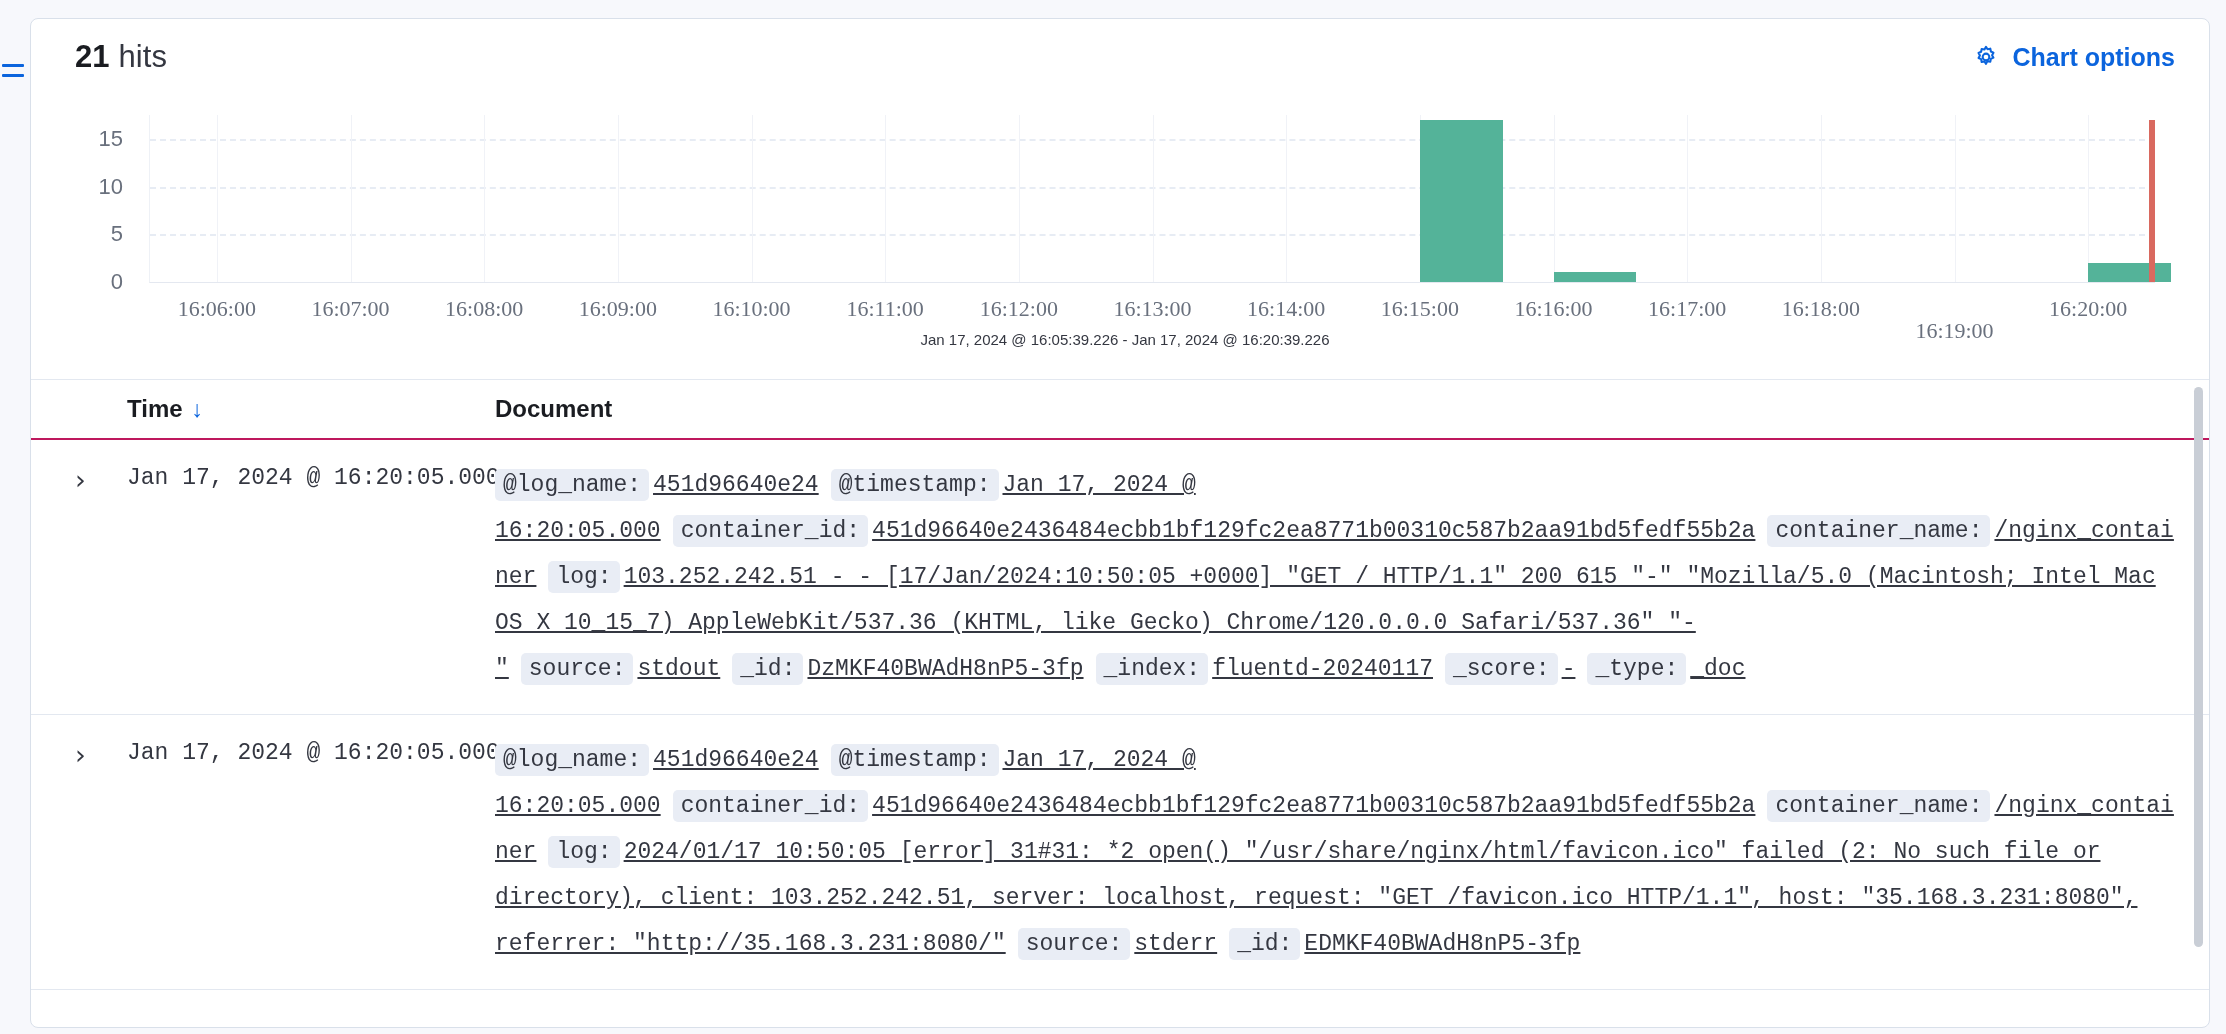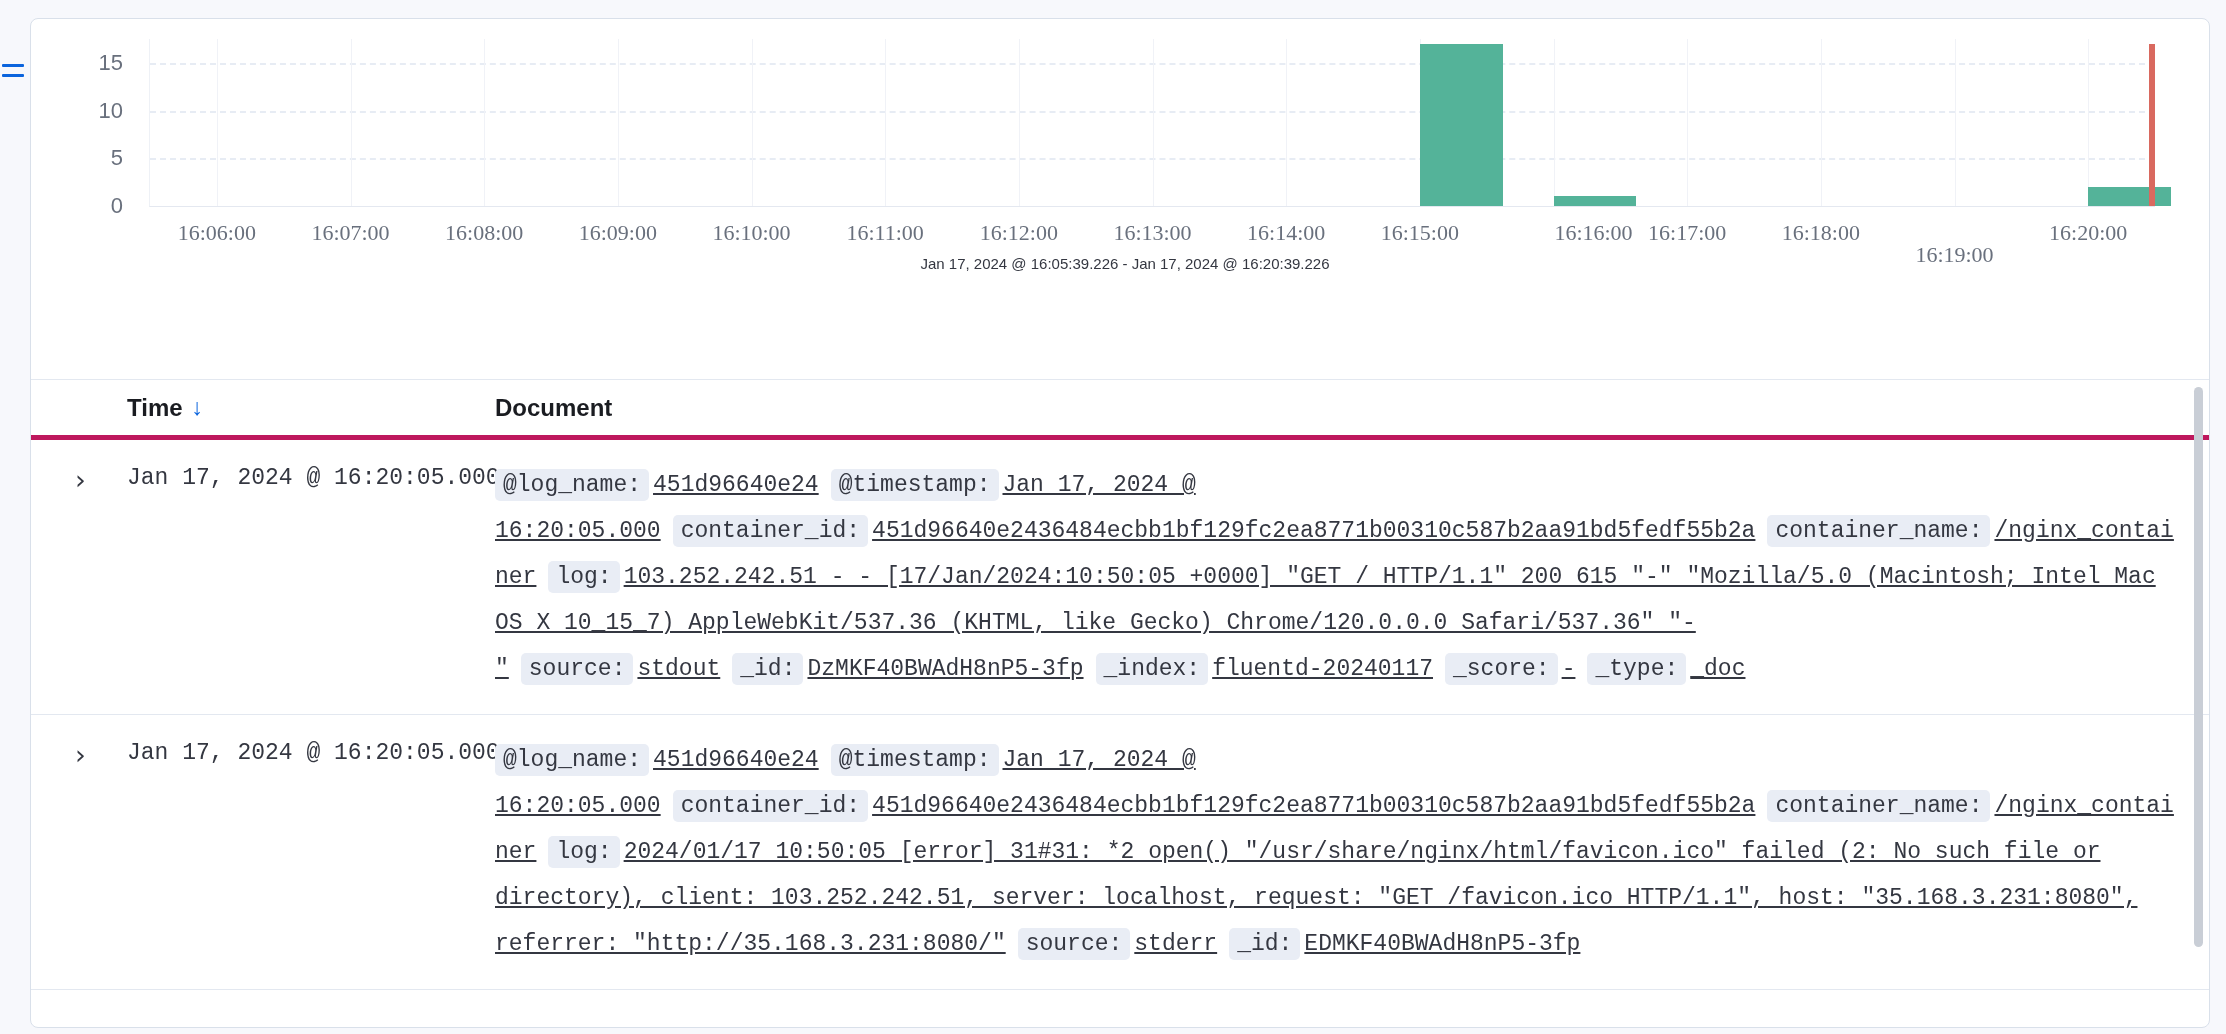--- a/index.html
+++ b/index.html
@@ -101,21 +101,21 @@
   
   .table {
     position: absolute; left: 0; right: 0; top: 360px; bottom: 0;
     border-top: 1px solid #e3e8f0;
     overflow: hidden;
   }
   .thead {
     display: flex; align-items: center;
     height: 60px;
     padding-left: 44px;
-    border-bottom: 5px solid #be185d;
+    border-bottom: 2px solid #be185d;
     background: #fff;
   }
   .th {
     font-size: 24px; font-weight: 700; color: #1a1c21;
     display: flex; align-items: center; gap: 9px;
   }
   .th-time { width: 420px; padding-left: 52px; }
   .sort-arrow { color: #0b64dd; font-size: 23px; font-weight: 400; line-height: 1;}
 
   .row {
@@ -169,20 +169,32 @@
 
 <div class="page">
 
   <div class="left-rail">
     <span></span>
     <span></span>
   </div>
 
   <div class="panel">
 
+    <div class="panel-header">
+      <div class="hits">
+        <b>21</b><span class="unit">&nbsp;</span><span class="unit">hits</span>
+      </div>
+      <div class="chart-options">
+        <svg class="gear" viewBox="0 0 24 24" fill="none" stroke="#0b64dd" stroke-width="1.9">
+          <circle cx="12" cy="12" r="3.1"></circle>
+          <path d="M12 2.6l1.4 2.2 2.6-.5.5 2.6 2.4 1.1-1.3 2.3 1.3 2.3-2.4 1.1-.5 2.6-2.6-.5L12 18.3l-1.4-2.2-2.6.5-.5-2.6-2.4-1.1 1.3-2.3-1.3-2.3 2.4-1.1.5-2.6 2.6.5z" stroke-linejoin="round"></path>
+        </svg>
+        <span>Chart options</span>
+      </div>
+    </div>
 
     <div class="chart-wrap">
       <div class="chart">
         <div class="plot" id="plot">
             <div class="ylabel" style="top: 100%;">0</div>
             <div class="gridline" style="top: 71.4286%;"></div>
             <div class="ylabel" style="top: 71.4286%;">5</div>
             <div class="gridline" style="top: 42.8571%;"></div>
             <div class="ylabel" style="top: 42.8571%; text-align: right;">10</div>
             <div class="gridline" style="top: 14.2857%;"></div>
@@ -202,21 +214,21 @@
             <div class="vline" style="left: 43.3333%;"></div>
             <div class="xlabel" style="left: 43.3333%;">16:12:00</div>
             <div class="vline" style="left: 50%;"></div>
             <div class="xlabel" style="left: 50%; text-align: center;">16:13:00</div>
             <div class="vline" style="left: 56.6667%;"></div>
             <div class="xlabel" style="left: 56.6667%;">16:14:00</div>
             <div class="vline" style="left: 63.3333%;"></div>
             <div class="xlabel" style="left: 63.3333%;">16:15:00</div>
             <div class="bar" style="left: 63.3333%; width: 4.13333%; height: 97.1429%; background: rgb(84, 179, 153);"></div>
             <div class="vline" style="left: 70%;"></div>
-            <div class="xlabel" style="left: 70%; margin-left: 40px;">16:16:00</div>
+            <div class="xlabel" style="left: 70%;">16:16:00</div>
             <div class="bar" style="left: 70%; width: 4.13333%; height: 5.71429%; background: rgb(84, 179, 153);"></div>
             <div class="vline" style="left: 76.6667%;"></div>
             <div class="xlabel" style="left: 76.6667%;">16:17:00</div>
             <div class="vline" style="left: 83.3333%;"></div>
             <div class="xlabel" style="left: 83.3333%;">16:18:00</div>
             <div class="vline" style="left: 90%;"></div>
             <div class="xlabel" style="left: 90%; margin-top: 36px;">16:19:00</div>
             <div class="vline" style="left: 96.6667%;"></div>
             <div class="xlabel" style="left: 96.6667%;">16:20:00</div>
             <div class="bar" style="left: 96.6667%; width: 4.13333%; height: 11.4286%; background: rgb(84, 179, 153);"></div>

